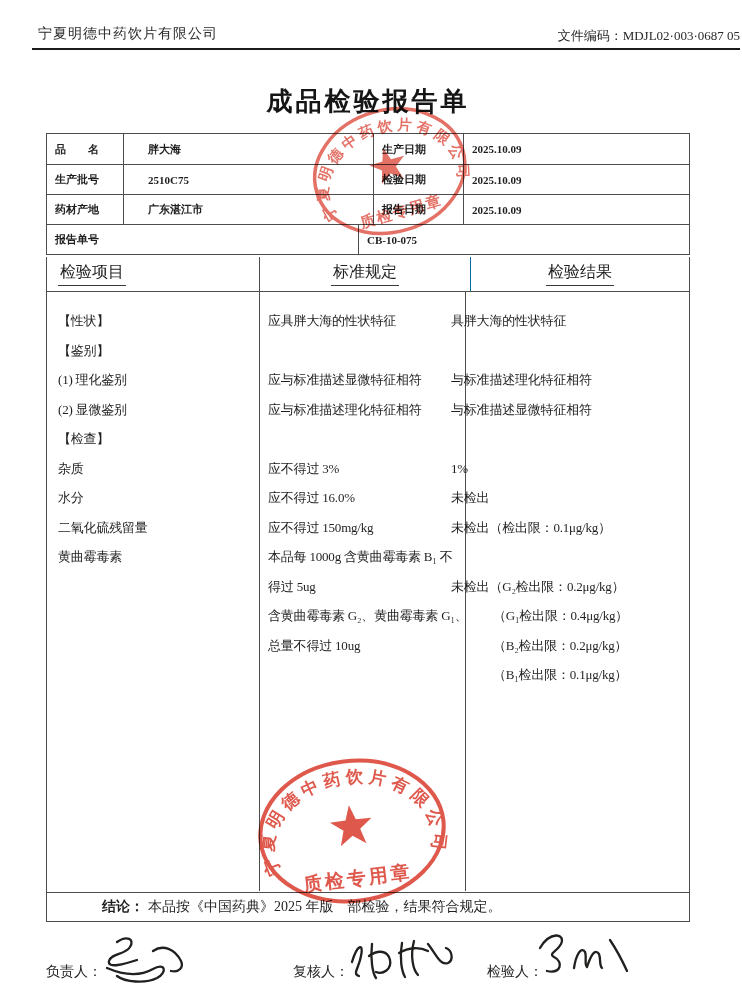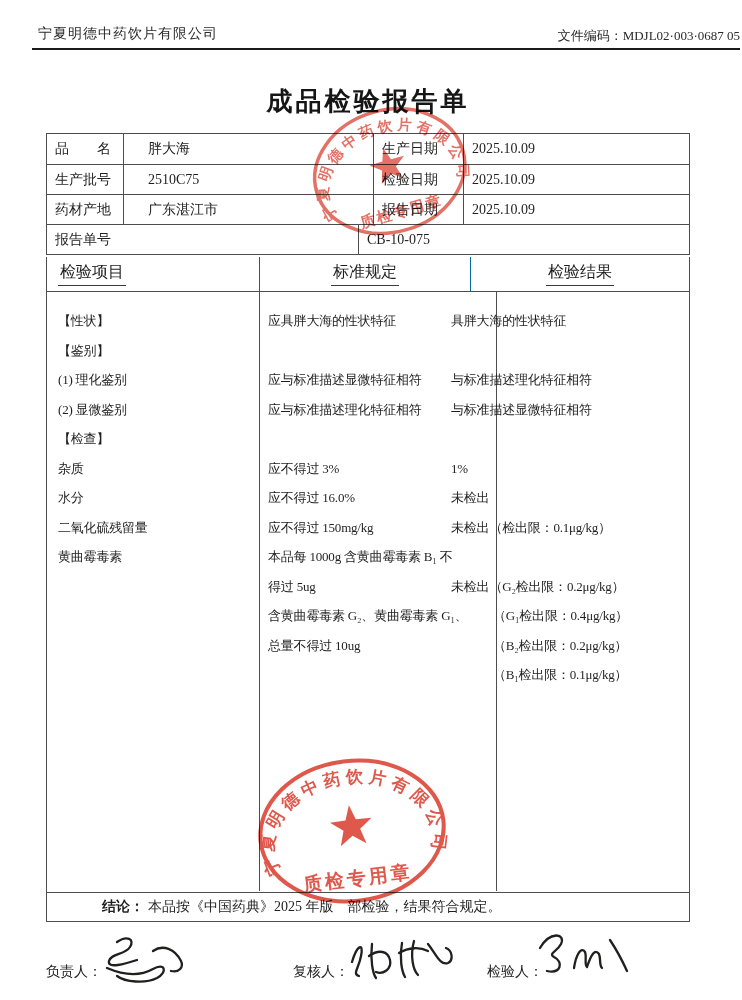--- a/index.html
+++ b/index.html
@@ -13,40 +13,40 @@
   
   .company { position:absolute; left:38px; top:25px; font-size:14px; letter-spacing:1px; color:#2a2a2a; }
   .doccode { position:absolute; right:2px; top:27px; font-size:13px; color:#2a2a2a; }
   .header-rule { position:absolute; left:32px; top:48px; width:708px; height:2px; background:#1a1a1a; }
   .title { position:absolute; left:0; top:84px; width:736px; text-align:center;
            font-size:26px; font-weight:bold; letter-spacing:3px; color:#151515; }
   
   .info-table { position:absolute; left:46px; top:133px; width:644px; border:1px solid #4d4d4d; }
   .irow { display:flex; height:30px; }
   .irow + .irow { border-top:1px solid #4d4d4d; }
-  .icell { display:flex; align-items:center; padding-left:8px; font-size:14px; white-space:nowrap; }
+  .icell { display:flex; align-items:center; padding-left:8px; font-size:11px; white-space:nowrap;font-weight:bold; }
   .bR { border-right:1px solid #4d4d4d; }
   .w-lab  { width:77px; }
   .w-val  { width:234px;margin-left:16px; }
   .w-rlab { width:90px; }
   .w-rval { flex:1; }
   .w-span { width:312px; }
   
   .main-table { position:absolute; left:46px; top:257px; width:644px; height:636px;
                 border:1px solid #4d4d4d; border-top:none; }
   .mt-header { display:flex; height:35px; border-bottom:1px solid #4d4d4d; font-size:16px; }
   .hcell { display:flex; align-items:center; }
   .hc1 { width:213px; border-right:1px solid #4d4d4d; padding-left:11px; }
   .hc2 { width:211px; border-right:1px solid #0369a1; justify-content:center; }
   .hc3 { flex:1; justify-content:center; }
   .hcell span { border-bottom:1px solid #3b3b3b; padding:0 2px 2px 2px; }
   .mt-body { position:relative; height:599px; }
   .bcol { position:absolute; top:0; bottom:0; padding-top:14px; font-size:13px; letter-spacing:-0.2px; }
   .col-items     { left:0;     width:213px; border-right:1px solid #4d4d4d; padding-left:11px; }
-  .col-standards { left:214px; width:236px; border-right:1px solid #4d4d4d; padding-left:7px; }
+  .col-standards { left:214px; width:205px; border-right:1px solid #4d4d4d; padding-left:7px; }
   .col-results   { left:404px; width:216px; }
   .tline { height:29.5px; line-height:29.5px; white-space:nowrap; }
   .tline.indent { padding-left:42px; }
   
   .conclusion { position:absolute; left:46px; top:893px; width:644px; height:29px;
                 border:1px solid #4d4d4d; border-top:none;
                 display:flex; align-items:center; padding-left:55px; font-size:14px; }
   .conclusion b { margin-right:4px; }
   
   .sig-label { position:absolute; font-size:14px; top:963px; color:#222; }

